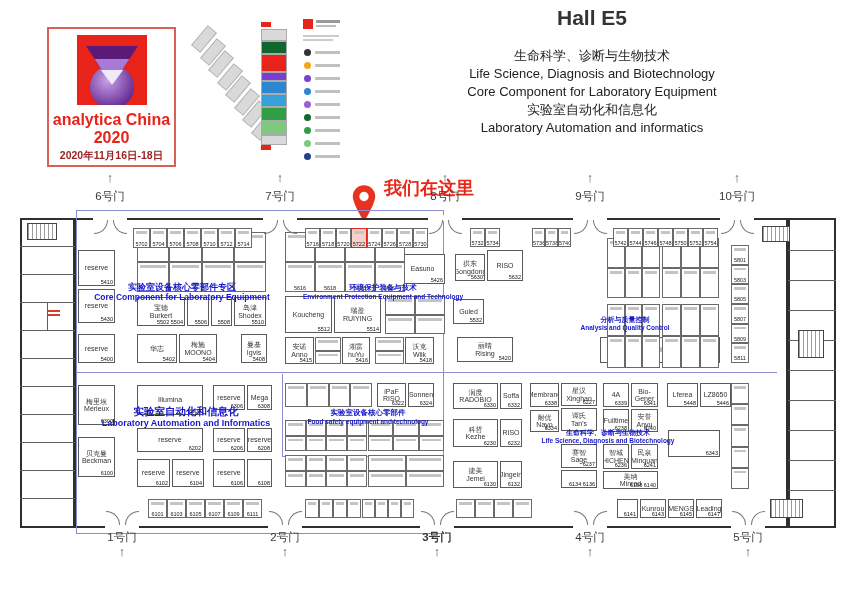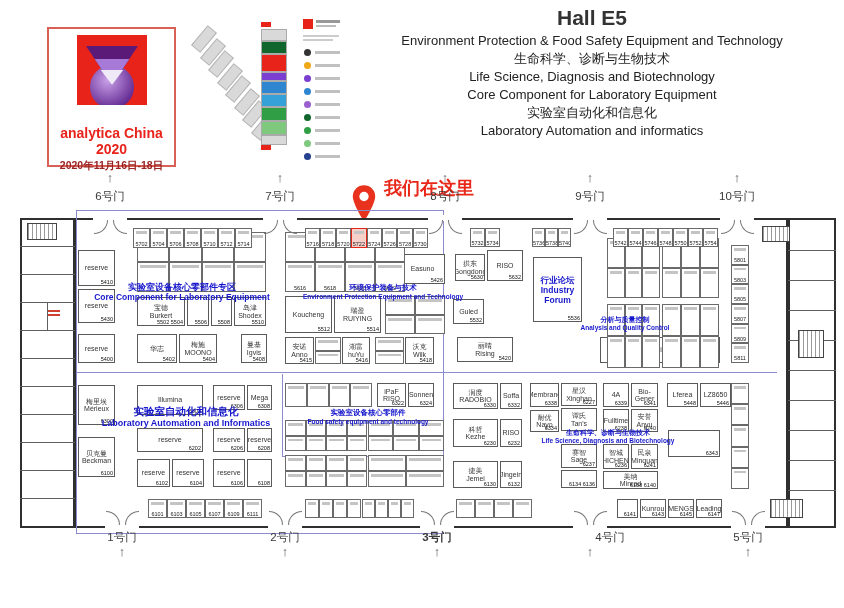--- a/index.html
+++ b/index.html
@@ -1,25 +1,25 @@
 <!DOCTYPE html>
 <html><head>
 <meta charset="utf-8">
 <style>
   html,body{margin:0;padding:0}
   body{width:844px;height:608px;position:relative;background:#fff;overflow:hidden;
        font-family:"Liberation Sans","DejaVu Sans",sans-serif;color:#222}
   
   #logo-box{position:absolute;left:47px;top:27px;width:125px;height:136px;border:2px solid #d96055;background:#fff;text-align:center}
-  #logo-box .l1{color:#e8231a;font-weight:700;font-size:14px;margin-top:16px}
+  #logo-box .l1{color:#e8231a;font-weight:700;font-size:16px;margin-top:2px}
   #logo-box .l2{color:#e8231a;font-weight:700;font-size:12px;margin-top:1px}
   #logo-box .l3{color:#9a2424;font-weight:700;font-size:10.5px;margin-top:2px}
   #minimap{position:absolute;left:185px;top:13px;width:160px;height:158px;background:#fff}
   #title-block{position:absolute;left:350px;top:6px;width:484px;text-align:center}
-  #hall-title{font-size:21px;font-weight:700;color:#333;margin-bottom:2px}
+  #hall-title{font-size:21px;font-weight:700;color:#333;margin-bottom:17px}
   .theme-line{font-size:13px;color:#222;line-height:18px;white-space:nowrap}
   
   .wall{position:absolute;border:2px solid #2f2f2f;background:#fff}
   .wline{position:absolute;background:#5f5f5f}
   .bline{position:absolute;background:#8b8bd0}
   .booth{position:absolute;border:1px solid #5a5a5a;background:#fff;display:flex;align-items:center;justify-content:center;
          text-align:center;font-size:7px;line-height:7.5px;color:#333;white-space:pre-line;overflow:hidden}
   .booth .bnum{position:absolute;right:1px;bottom:0;font-size:5.5px;line-height:6px;color:#111;font-weight:400}
   .booth.blue{color:#1717cc;font-weight:700;font-size:8.5px;line-height:10px}
   .cell{position:absolute;border:1px solid #6a6a6a;background:#fff;overflow:hidden}
@@ -103,21 +103,20 @@
     <div class="mm" style="left: 130px; top: 116px; width: 25px; height: 3px; background: rgb(192, 192, 192);"></div>
     <div class="mm" style="left: 119px; top: 127px; width: 7px; height: 7px; border-radius: 50%; background: rgb(127, 201, 127);"></div>
     <div class="mm" style="left: 130px; top: 129px; width: 25px; height: 3px; background: rgb(192, 192, 192);"></div>
     <div class="mm" style="left: 119px; top: 140px; width: 7px; height: 7px; border-radius: 50%; background: rgb(36, 64, 142);"></div>
     <div class="mm" style="left: 130px; top: 142px; width: 25px; height: 3px; background: rgb(192, 192, 192);"></div>
   </div>
 
 <div id="title-block">
   <div id="hall-title">Hall E5</div>
   <div id="themes">
-      <div class="theme-line">Environment Protection &amp; Food Safety Equipment and Technology</div>
       <div class="theme-line">生命科学、诊断与生物技术</div>
       <div class="theme-line">Life Science, Diagnosis and Biotechnology</div>
       <div class="theme-line">Core Component for Laboratory Equipment</div>
       <div class="theme-line">实验室自动化和信息化</div>
       <div class="theme-line">Laboratory Automation and informatics</div>
     </div>
 </div>
 
 <div id="plan" style="position:absolute;left:0;top:0;width:844px;height:608px">
   <div id="we-are-here">我们在这里</div>
@@ -189,22 +188,20 @@
 Wilk</span><span class="bnum">5418</span></div>
     <div class="booth" style="left: 377px; top: 383px; width: 29px; height: 24px; box-sizing: border-box;"><span>iPaF
 RISO</span><span class="bnum">6322</span></div>
     <div class="booth" style="left: 408px; top: 383px; width: 26px; height: 24px; box-sizing: border-box;"><span>Sonnen</span><span class="bnum">6324</span></div>
     <div class="booth" style="left: 455px; top: 254px; width: 30px; height: 27px; box-sizing: border-box;"><span>拱东
 Gongdong</span><span class="bnum">5630</span></div>
     <div class="booth" style="left: 487px; top: 250px; width: 36px; height: 31px; box-sizing: border-box;"><span>RISO</span><span class="bnum">5632</span></div>
     <div class="booth" style="left: 453px; top: 299px; width: 31px; height: 25px; box-sizing: border-box;"><span>Guled</span><span class="bnum">5532</span></div>
     <div class="booth" style="left: 457px; top: 337px; width: 56px; height: 25px; box-sizing: border-box;"><span>丽晴
 Rising</span><span class="bnum">5420</span></div>
-    <div class="booth blue" style="left: 533px; top: 257px; width: 49px; height: 65px; box-sizing: border-box;"><span>行业论坛
-Industry Forum</span><span class="bnum">5536</span></div>
     <div class="booth" style="left: 600px; top: 337px; width: 44px; height: 26px; box-sizing: border-box;"><span>reserve</span><span class="bnum">5438</span></div>
     <div class="booth" style="left: 646px; top: 337px; width: 33px; height: 26px; box-sizing: border-box;"><span>Cilro</span><span class="bnum">5442</span></div>
     <div class="booth" style="left: 681px; top: 337px; width: 39px; height: 26px; box-sizing: border-box;"><span>Grinder</span><span class="bnum">5444</span></div>
     <div class="booth" style="left: 453px; top: 383px; width: 45px; height: 26px; box-sizing: border-box;"><span>润度
 RADOBIO</span><span class="bnum">6330</span></div>
     <div class="booth" style="left: 500px; top: 383px; width: 22px; height: 26px; box-sizing: border-box;"><span>Soffa</span><span class="bnum">6332</span></div>
     <div class="booth" style="left: 453px; top: 419px; width: 45px; height: 28px; box-sizing: border-box;"><span>科哲
 Kezhe</span><span class="bnum">6230</span></div>
     <div class="booth" style="left: 500px; top: 419px; width: 22px; height: 28px; box-sizing: border-box;"><span>RISO</span><span class="bnum">6232</span></div>
     <div class="booth" style="left: 453px; top: 461px; width: 45px; height: 27px; box-sizing: border-box;"><span>捷美
@@ -730,21 +727,21 @@
     <div class="gate-label" style="left: 285px; top: 530px;">2号门</div>
     <div class="garrow" style="left: 285px; top: 545px;">↑</div>
     <div class="gap" style="left: 268px; top: 523px; width: 34px; height: 6px;"></div>
     <div class="arc bl" style="left: 269px; top: 511px;"></div>
     <div class="arc br" style="left: 288px; top: 511px;"></div>
     <div class="gate-label" style="left: 437px; top: 530px; font-weight: bold;">3号门</div>
     <div class="garrow" style="left: 437px; top: 545px;">↑</div>
     <div class="gap" style="left: 420px; top: 523px; width: 34px; height: 6px;"></div>
     <div class="arc bl" style="left: 421px; top: 511px;"></div>
     <div class="arc br" style="left: 440px; top: 511px;"></div>
-    <div class="gate-label" style="left: 610px; top: 530px;">4号门</div>
+    <div class="gate-label" style="left: 590px; top: 530px;">4号门</div>
     <div class="garrow" style="left: 590px; top: 545px;">↑</div>
     <div class="gap" style="left: 573px; top: 523px; width: 34px; height: 6px;"></div>
     <div class="arc bl" style="left: 574px; top: 511px;"></div>
     <div class="arc br" style="left: 593px; top: 511px;"></div>
     <div class="gate-label" style="left: 748px; top: 530px;">5号门</div>
     <div class="garrow" style="left: 748px; top: 545px;">↑</div>
     <div class="gap" style="left: 731px; top: 523px; width: 34px; height: 6px;"></div>
     <div class="arc bl" style="left: 732px; top: 511px;"></div>
     <div class="arc br" style="left: 751px; top: 511px;"></div>
     <div class="zl" style="left: 182px; top: 281px; font-size: 9px; text-align: center;">实验室设备核心零部件专区</div>

